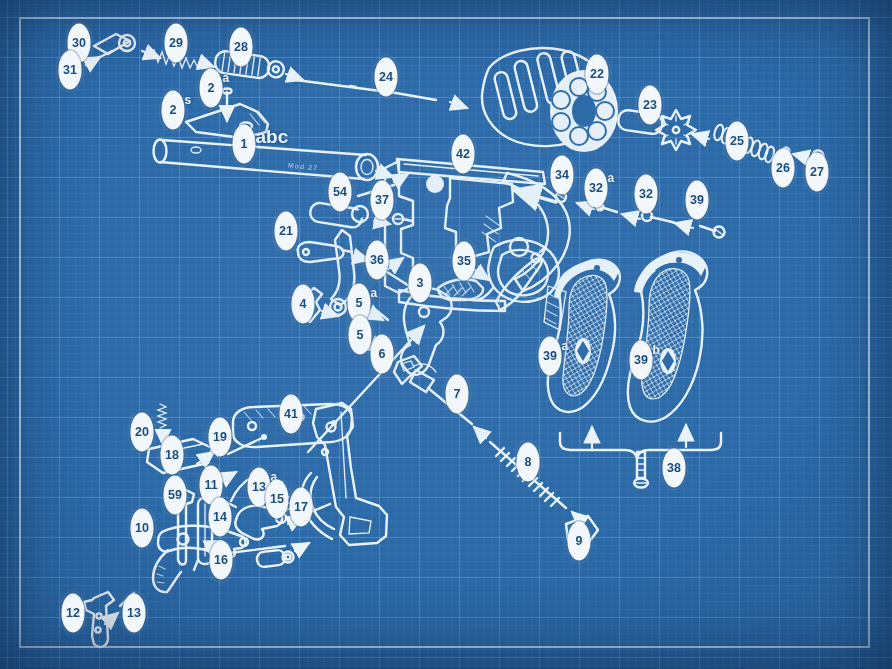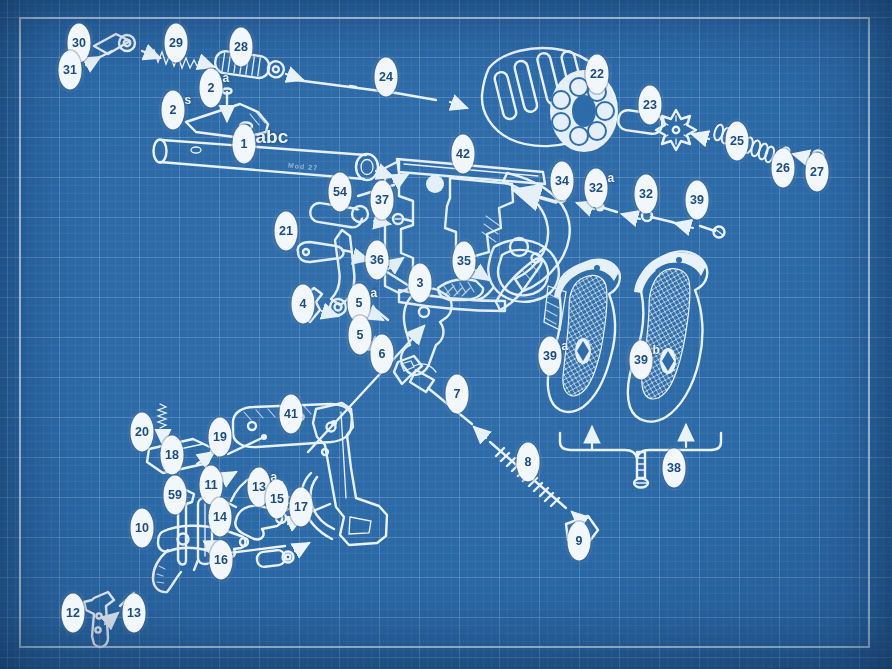--- a/index.html
+++ b/index.html
@@ -448,21 +448,21 @@
       </div>
       <div class="callout" style="left: 463px; top: 154px;">
         <span>42</span>
       </div>
       <div class="callout" style="left: 340px; top: 192px;">
         <span>54</span>
       </div>
       <div class="callout" style="left: 382px; top: 200px;">
         <span>37</span>
       </div>
-      <div class="callout" style="left: 562px; top: 181px;">
+      <div class="callout" style="left: 562px; top: 175px;">
         <span>34</span>
       </div>
       <div class="callout" style="left: 596px; top: 188px;">
         <span>32</span>
         <span class="sfx">a</span>
       </div>
       <div class="callout" style="left: 646px; top: 194px;">
         <span>32</span>
       </div>
       <div class="callout" style="left: 697px; top: 200px;">

